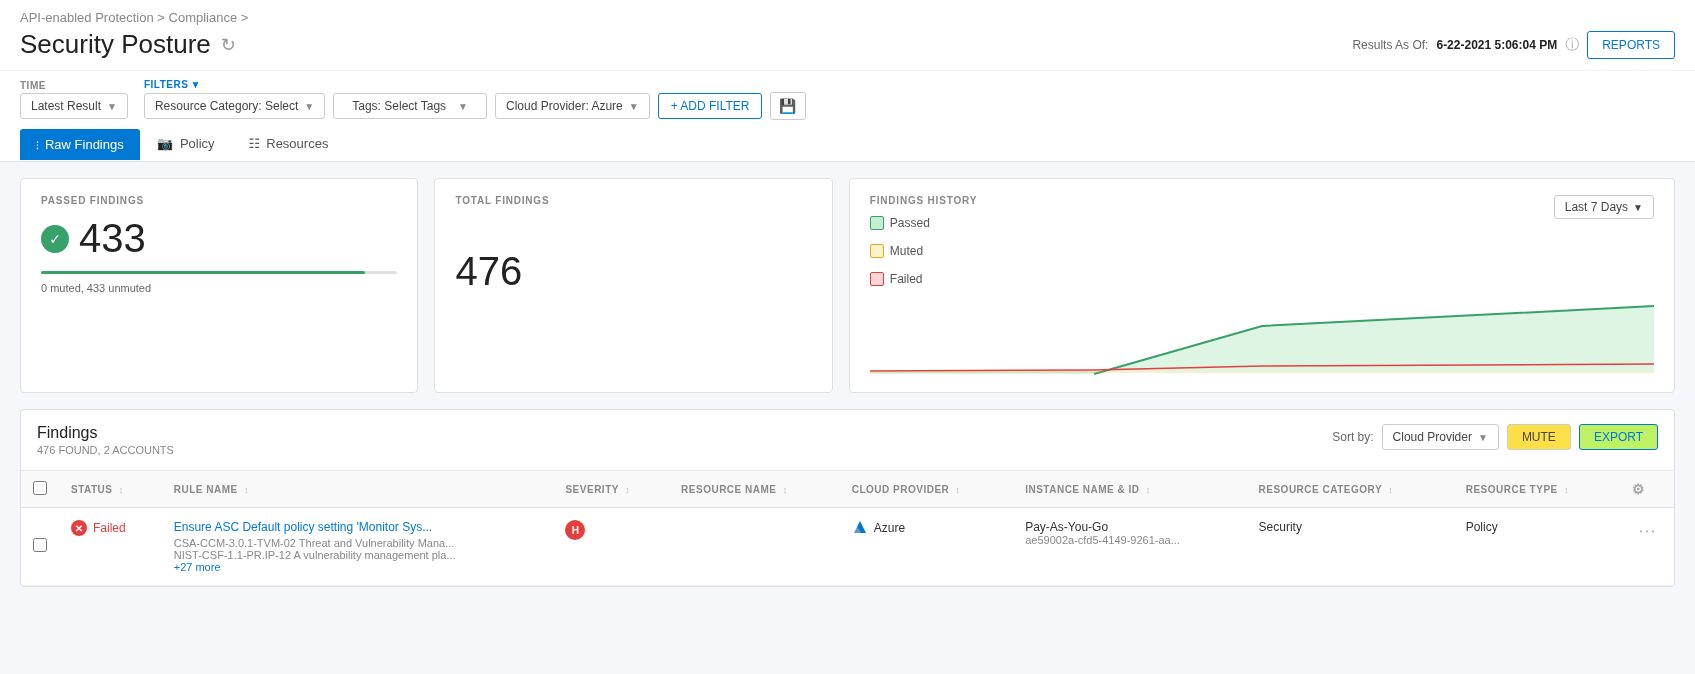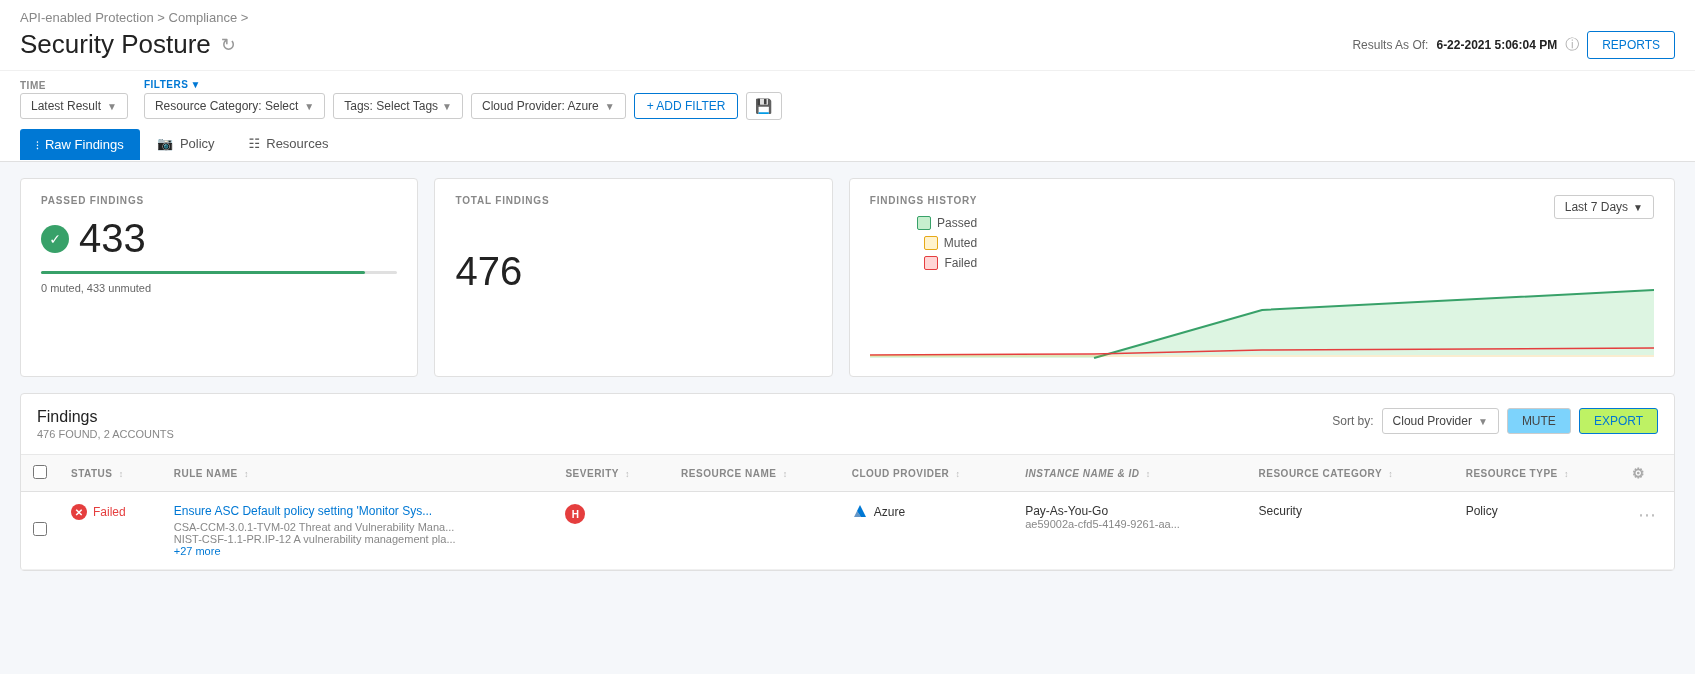--- a/index.html
+++ b/index.html
@@ -46,21 +46,21 @@
     <div style="display:flex; flex-direction:column; gap:2px;">
       <span style="font-size:10px; font-weight:600; color:#0078d4; letter-spacing:0.5px; cursor:pointer; display:flex; align-items:center; gap:2px;">
         <span>FILTERS</span>
         <span style="font-size:10px;">▼</span>
       </span>
       <div style="display:flex; align-items:center; gap:8px;">
         <button style="border:1px solid #ccc; background:#fff; border-radius:3px; padding:5px 10px; font-size:12px; cursor:pointer; display:flex; align-items:center; gap:6px; color:#444;">
           <span>Resource Category: Select</span>
           <span style="font-size:10px; color:#888;">▼</span>
         </button>
-        <button style="border:1px solid #ccc; background:#fff; border-radius:3px; padding:5px 10px; font-size:12px; cursor:pointer; display:flex; align-items:center; gap:4px; color:#444;">
+        <button style="border:1px solid #ccc; background:#fff; border-radius:3px; padding:5px 18px; font-size:12px; cursor:pointer; display:flex; align-items:center; gap:12px; color:#444;">
           <span>Tags: Select Tags</span>
           <span style="font-size:10px; color:#888;">▼</span>
         </button>
         <button style="border:1px solid #ccc; background:#fff; border-radius:3px; padding:5px 10px; font-size:12px; cursor:pointer; display:flex; align-items:center; gap:6px; color:#444;">
           <span>Cloud Provider: Azure</span>
           <span style="font-size:10px; color:#888;">▼</span>
         </button>
         <button style="border:1px solid #0078d4; background:#fff; color:#0078d4; border-radius:3px; padding:5px 12px; font-size:12px; cursor:pointer; font-weight:500;">+ ADD FILTER</button>
         <button style="border:1px solid #ccc; background:#fff; border-radius:3px; padding:5px 8px; cursor:pointer; color:#555; font-size:14px;">💾</button>
       </div>
@@ -104,21 +104,21 @@
       <div style="font-size:10px; font-weight:600; color:#888; letter-spacing:0.8px; margin-bottom:10px;">TOTAL FINDINGS</div>
       <div style="display:flex; align-items:center; gap:10px;margin-top:43px;">
         <span style="font-size:40px; font-weight:300; color:#222;">476</span>
       </div>
     </div>
 
     <div style="background:#fff; border:1px solid #e0e0e0; border-radius:4px; padding:16px 20px; flex:2.2;">
       <div style="display:flex; align-items:flex-start; justify-content:space-between; margin-bottom:10px;">
         <div>
           <div style="font-size:10px; font-weight:600; color:#888; letter-spacing:0.8px; margin-bottom:10px;">FINDINGS HISTORY</div>
-          <div style="display:flex; flex-direction:column; gap:6px;align-items:flex-end;">
+          <div style="display:flex; flex-direction:column; gap:14px;">
             <div style="display:flex; align-items:center; gap:6px; font-size:12px; color:#555;">
               <div style="width:14px; height:14px; background:#c6efce; border:1px solid #38a169; border-radius:2px;"></div>
               <span>Passed</span>
             </div>
             <div style="display:flex; align-items:center; gap:6px; font-size:12px; color:#555;">
               <div style="width:14px; height:14px; background:#fff3cd; border:1px solid #e6a817; border-radius:2px;"></div>
               <span>Muted</span>
             </div>
             <div style="display:flex; align-items:center; gap:6px; font-size:12px; color:#555;">
               <div style="width:14px; height:14px; background:#ffd6d6; border:1px solid #e53e3e; border-radius:2px;"></div>
@@ -151,21 +151,21 @@
       <div>
         <div style="font-size:16px; font-weight:400; color:#222;">Findings</div>
         <div style="font-size:11px; color:#888; margin-top:2px;">476 FOUND, 2 ACCOUNTS</div>
       </div>
       <div style="display:flex; align-items:center; gap:8px;">
         <span style="font-size:12px; color:#666;">Sort by:</span>
         <button style="border:1px solid #ccc; background:#fff; border-radius:3px; padding:5px 10px; font-size:12px; cursor:pointer; display:flex; align-items:center; gap:6px; color:#444;">
           <span>Cloud Provider</span>
           <span style="font-size:10px; color:#888;">▼</span>
         </button>
-        <button style="border:1px solid #ccc; background:#7dd3fc; border-radius:3px; padding:5px 14px; font-size:12px; cursor:pointer; color:#444;">MUTE</button>
+        <button style="border:1px solid #ccc; background:#fde047; border-radius:3px; padding:5px 14px; font-size:12px; cursor:pointer; color:#444;">MUTE</button>
         <button style="border:1px solid #0078d4; background:#bef264; color:#0078d4; border-radius:3px; padding:5px 14px; font-size:12px; cursor:pointer; font-weight:500;">EXPORT</button>
       </div>
     </div>
 
     <div style="overflow-x:auto;">
       <table style="width:100%; border-collapse:collapse; font-size:12px;">
         <thead>
           <tr style="background:#f9f9f9; border-bottom:1px solid #e0e0e0;">
             <th style="padding:10px 12px; width:30px;">
               <input type="checkbox" style="width: 14px; height: 14px; cursor: pointer;">
@@ -183,21 +183,21 @@
               <span style="color:#bbb; margin-left:3px; font-size:9px;">↕</span>
             </th>
             <th style="padding:10px 12px; text-align:left; font-size:10px; font-weight:600; color:#888; letter-spacing:0.5px; white-space:nowrap; cursor:pointer;">
               <span>RESOURCE NAME</span>
               <span style="color:#bbb; margin-left:3px; font-size:9px;">↕</span>
             </th>
             <th style="padding:10px 12px; text-align:left; font-size:10px; font-weight:600; color:#888; letter-spacing:0.5px; white-space:nowrap; cursor:pointer;">
               <span>CLOUD PROVIDER</span>
               <span style="color:#bbb; margin-left:3px; font-size:9px;">↕</span>
             </th>
-            <th style="padding:10px 12px; text-align:left; font-size:10px; font-weight:600; color:#888; letter-spacing:0.5px; white-space:nowrap; cursor:pointer;font-style:italic;">
+            <th style="padding:10px 12px; text-align:left; font-size:10px; font-weight:600; color:#888; letter-spacing:0.5px; white-space:nowrap; cursor:pointer;">
               <span>INSTANCE NAME &amp; ID</span>
               <span style="color:#bbb; margin-left:3px; font-size:9px;">↕</span>
             </th>
             <th style="padding:10px 12px; text-align:left; font-size:10px; font-weight:600; color:#888; letter-spacing:0.5px; white-space:nowrap; cursor:pointer;">
               <span>RESOURCE CATEGORY</span>
               <span style="color:#bbb; margin-left:3px; font-size:9px;">↕</span>
             </th>
             <th style="padding:10px 12px; text-align:left; font-size:10px; font-weight:600; color:#888; letter-spacing:0.5px; white-space:nowrap; cursor:pointer;">
               <span>RESOURCE TYPE</span>
               <span style="color:#bbb; margin-left:3px; font-size:9px;">↕</span>

